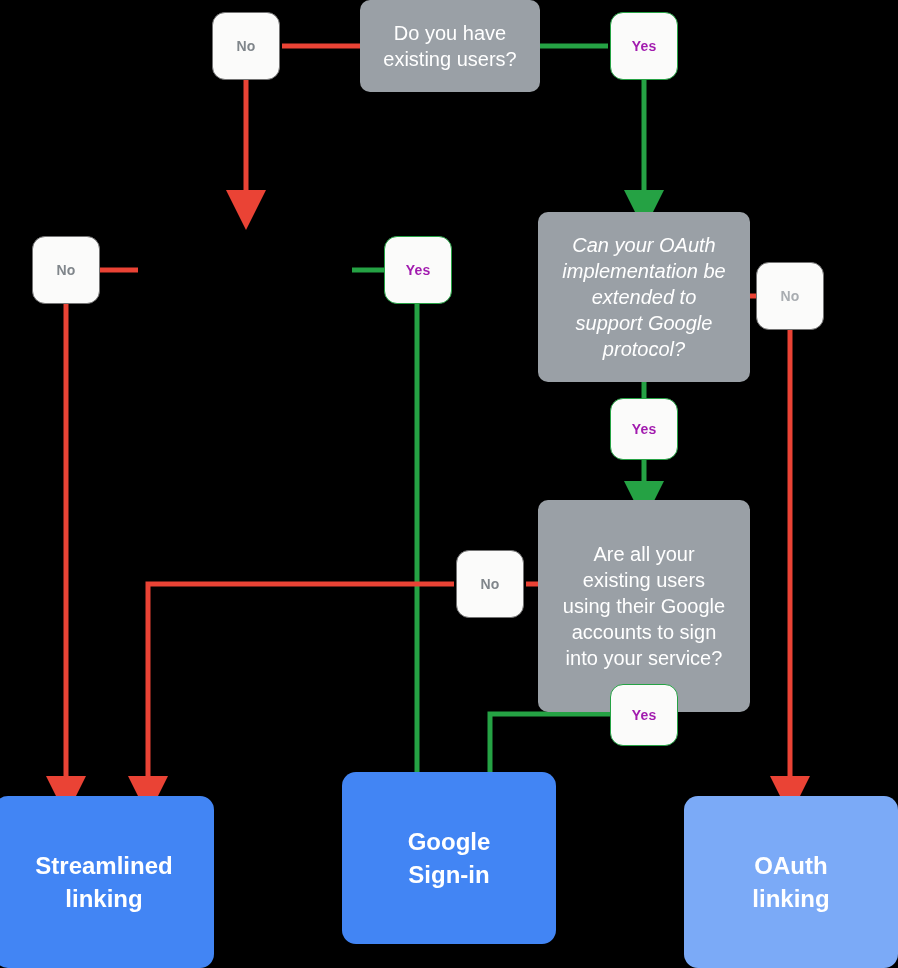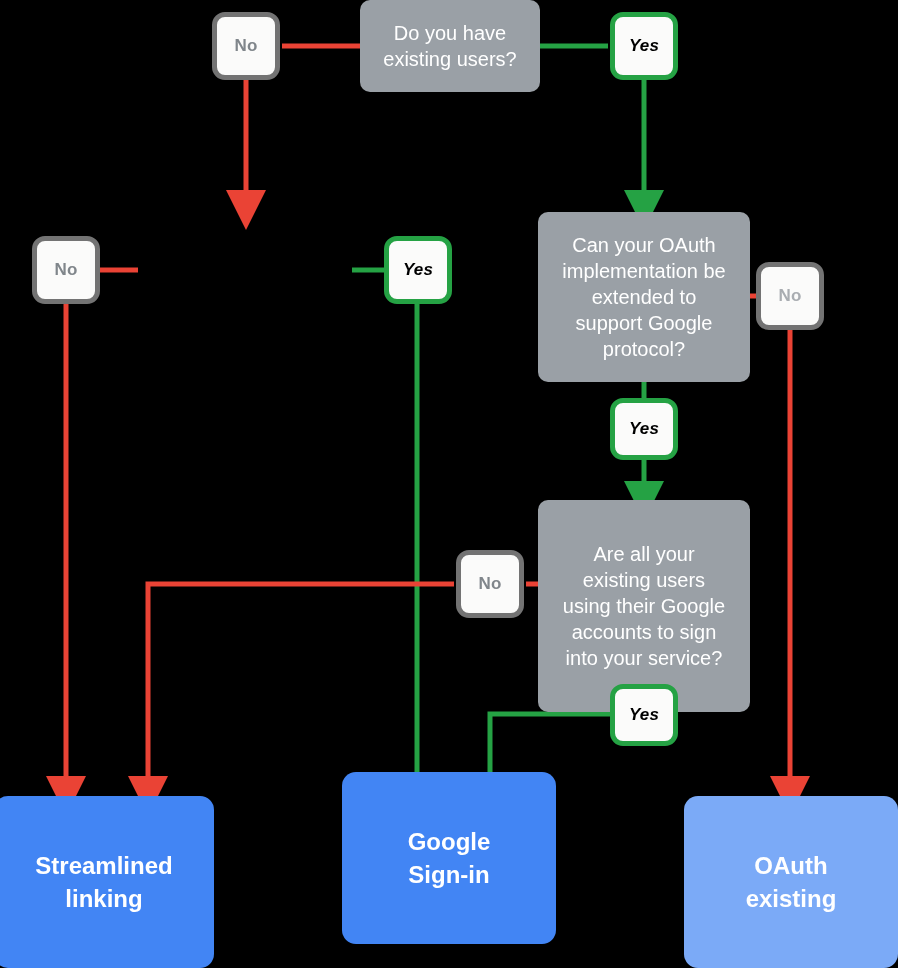--- a/index.html
+++ b/index.html
@@ -42,30 +42,29 @@
     color: #ffffff;
     font-size: 20px;
     line-height: 26px;
     font-weight: 400;
     padding: 6px 10px;
   }
   
   .label-pill {
     background: #fbfbfa;
     border-radius: 13px;
-    border: 5px solid #737373;
-    font-size: 17px;
+    border: 1px solid #737373;
+    font-size: 14px;
     font-weight: 700;
     color: #80868b;
     letter-spacing: 0.2px;
   }
   .label-pill.yes {
     border-color: #25a244;
-    color: #000000;
-    font-style: italic;
+    color: #a21caf;
   }
   .label-pill.faded {
     color: #a9adb1;
   }
   
   .outcome {
     background: #4285f4;
     border-radius: 14px;
     color: #ffffff;
     font-size: 24px;
@@ -127,21 +126,21 @@
       <path d="M644,668 L644,686" stroke="#25a244"></path>
 
       <path d="M610,714 L490,714 L490,778" stroke="#25a244" marker-end="url(#arrowGreen)"></path>
     </g>
   </svg>
 
   <div class="node question nowrap-lines" style="left:360px; top:0px; width:180px; height:92px;">Do you have
 existing users?</div>
 
 
-  <div class="node question nowrap-lines" style="left:538px; top:212px; width:212px; height:170px;">Can your OAuth
+  <div class="node question nowrap-lines" style="left:538px; top:212px; width:212px; height:170px;font-style:italic;">Can your OAuth
 implementation be
 extended to
 support Google
 protocol?</div>
 
   <div class="node question nowrap-lines" style="left:538px; top:500px; width:212px; height:212px;">Are all your
 existing users
 using their Google
 accounts to sign
 into your service?</div>
@@ -162,15 +161,15 @@
 
   <div class="node label-pill yes" style="left:610px; top:684px; width:68px; height:62px;">Yes</div>
 
   <div class="node outcome nowrap-lines" style="left:-6px; top:796px; width:220px; height:172px;">Streamlined
 linking</div>
 
   <div class="node outcome nowrap-lines" style="left:342px; top:772px; width:214px; height:172px;">Google
 Sign-in</div>
 
   <div class="node outcome light nowrap-lines" style="left:684px; top:796px; width:214px; height:172px;">OAuth
-existing</div>
+linking</div>
 
 </div>
 
 </body></html>

